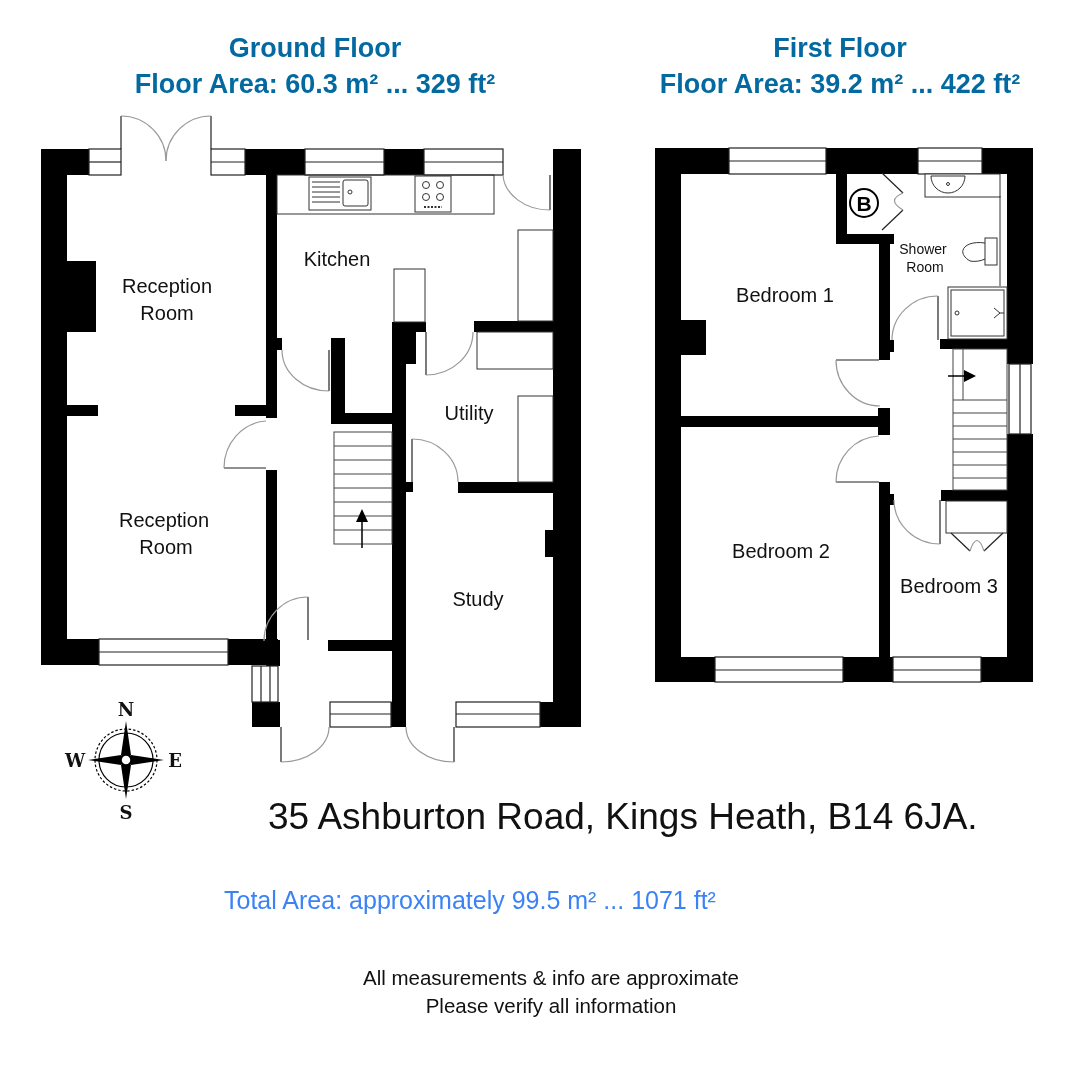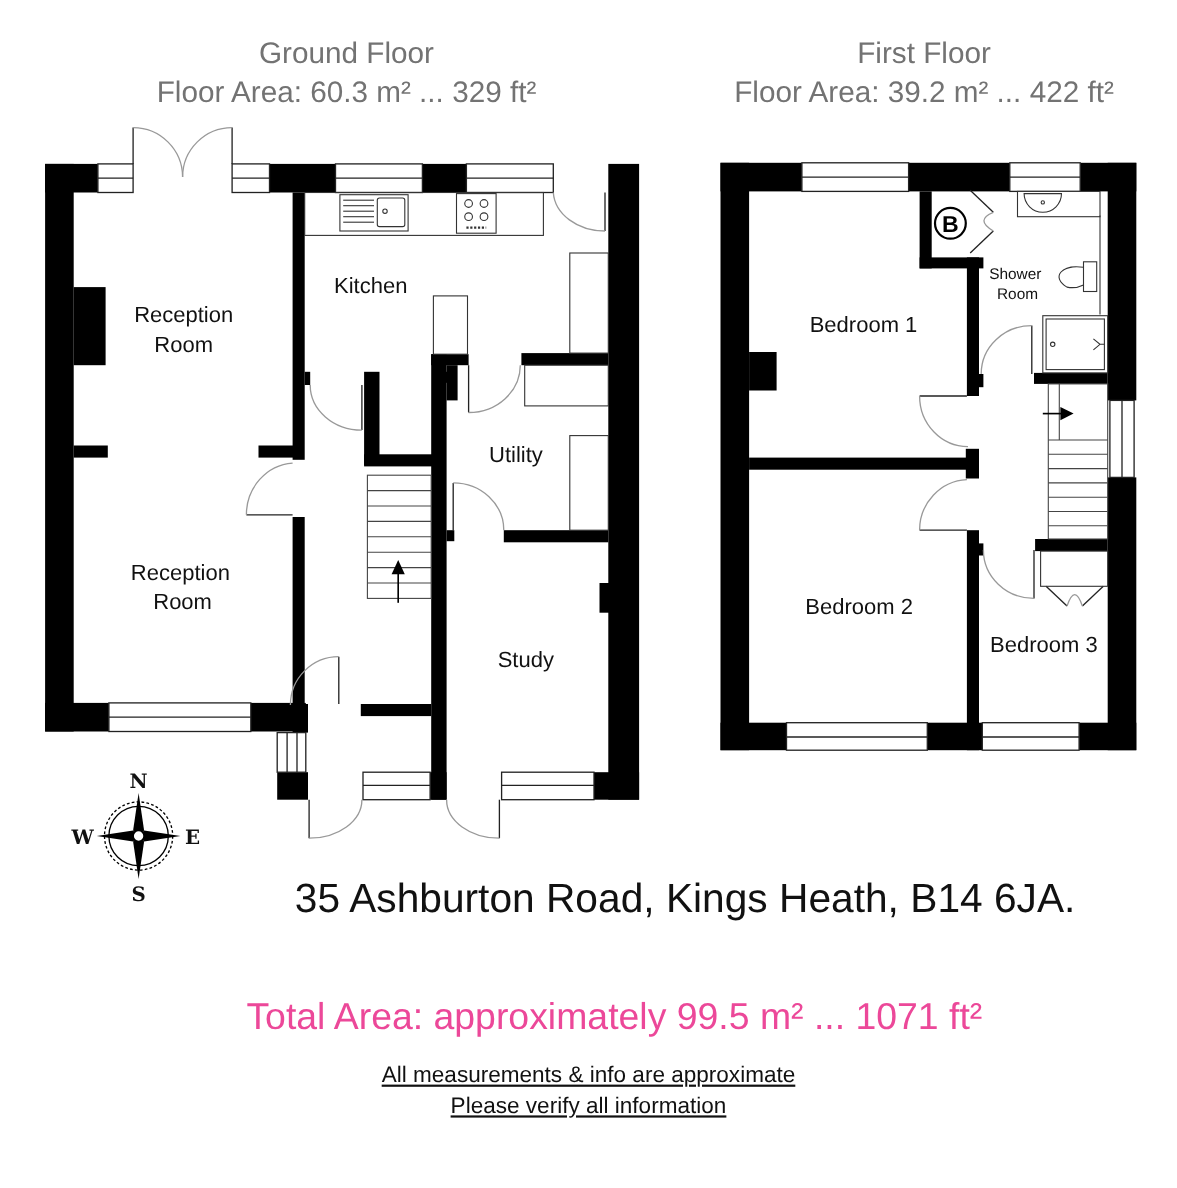--- a/index.html
+++ b/index.html
@@ -1,27 +1,27 @@
 <!DOCTYPE html>
 <html><head>
   <meta charset="utf-8">
   <style>
     html, body { margin: 0; padding: 0; background: #ffffff; }
     body { width: 1070px; height: 1080px; position: relative; overflow: hidden;
            font-family: "Liberation Sans", sans-serif; color: #111; }
-    .heading { position: absolute; text-align: center; font-size: 27px; line-height: 36px; color:#737373; }
+    .heading { position: absolute; text-align: center; font-size: 27px; line-height: 36px; color:#0369a1;font-weight:bold; }
     .heading div { white-space: nowrap; }
     #gf-heading { left: 60px; width: 510px; top: 30px; }
     #ff-heading { left: 590px; width: 500px; top: 30px; }
     svg.plan { position: absolute; left: 0; top: 0; }
     .room-label { font-family: "Liberation Sans", sans-serif; fill: #111; text-anchor: middle; }
     .compass-letter { font-family: "DejaVu Serif", serif; font-weight: bold; fill:#111; text-anchor: middle; }
     #address { position: absolute; left: 268px; top: 796px; font-size: 37px; white-space: nowrap; color:#111; }
-    #total-area { position: absolute; left: 224px; top: 886px; font-size: 34px; white-space: nowrap; color:#ec4899;margin-top:19px; }
-    #disclaimer { position: absolute; left: 285px; width: 500px; top: 964px; text-align: center; font-size: 20.5px; line-height: 27.5px; color:#111;text-decoration:underline; }
+    #total-area { position: absolute; left: 224px; top: 886px; font-size: 25px; white-space: nowrap; color:#3b82f6; }
+    #disclaimer { position: absolute; left: 301px; width: 500px; top: 964px; text-align: center; font-size: 20.5px; line-height: 27.5px; color:#111; }
     #disclaimer div { white-space: nowrap; }
   </style>
 </head>
 <body>
 
 <div id="gf-heading" class="heading">
   <div>Ground Floor</div>
   <div>Floor Area: 60.3 m² ... 329 ft²</div>
 </div>
 <div id="ff-heading" class="heading">

